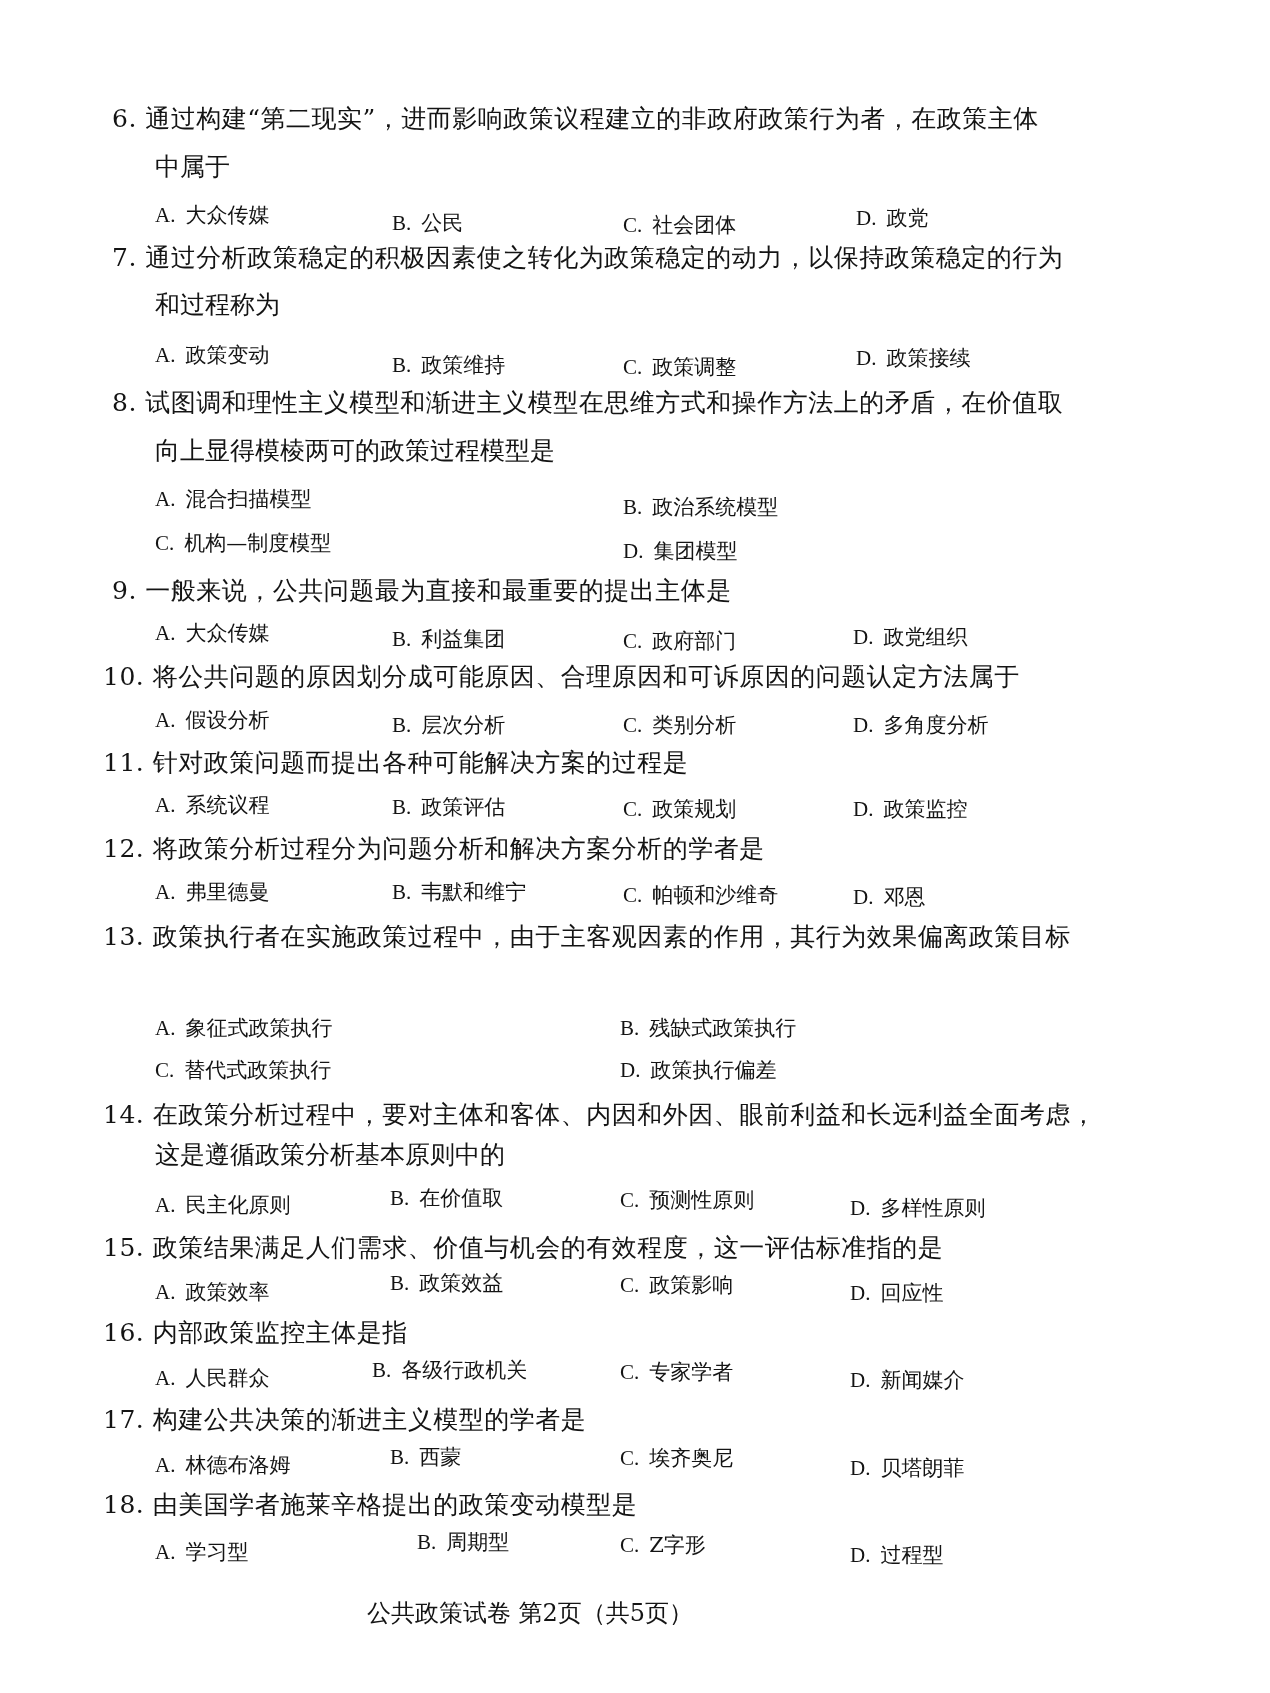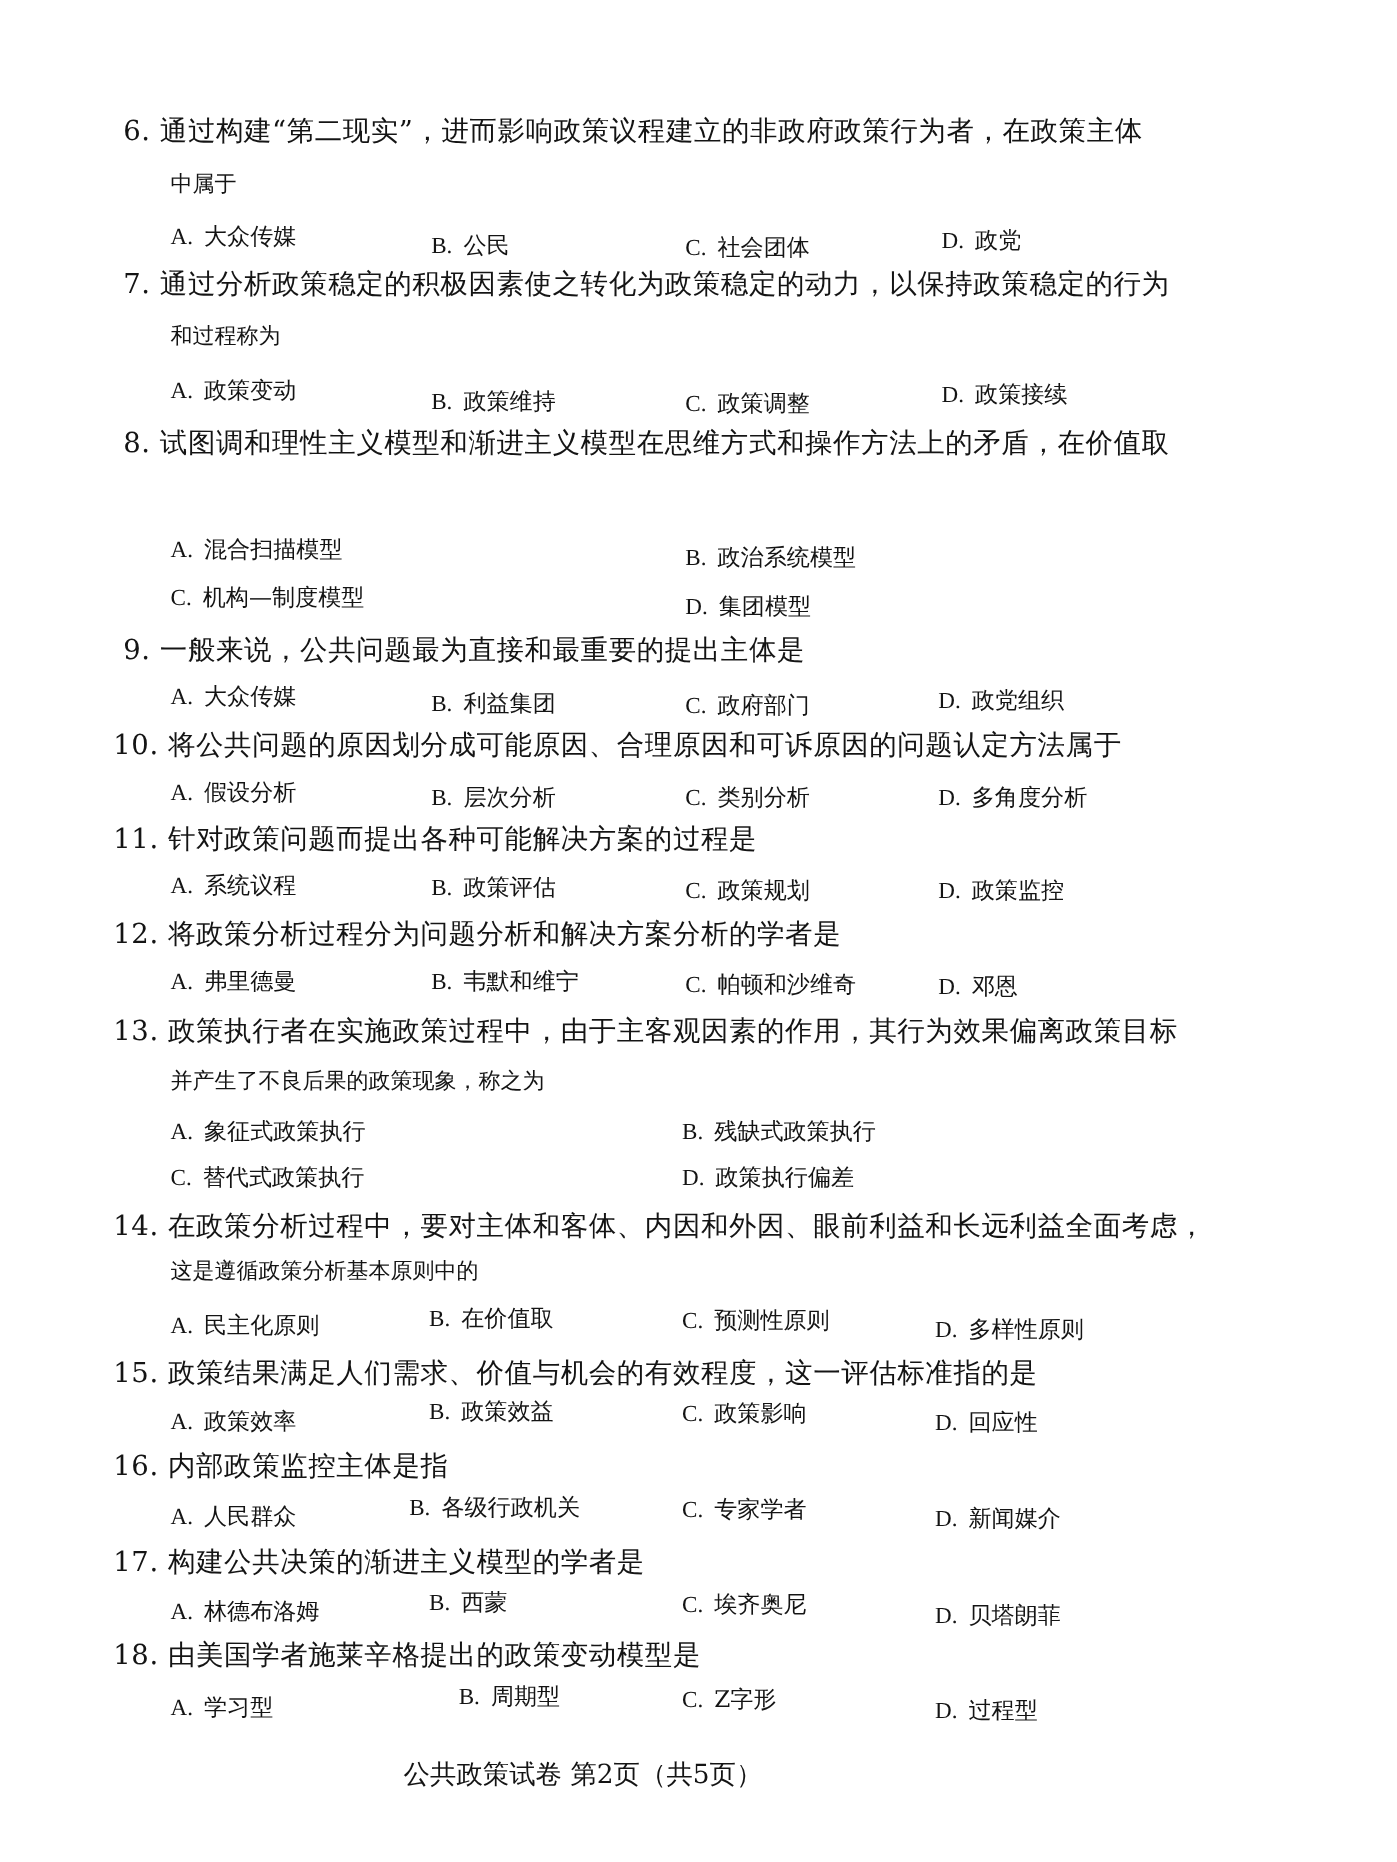--- a/index.html
+++ b/index.html
@@ -7,21 +7,21 @@
     width: 1270px; height: 1693px; background: #ffffff; color: #141414;
     font-family: "DejaVu Serif", "Liberation Serif", serif;
     position: relative; overflow: hidden;
   }
   .page { position: absolute; left: 0; top: 0; width: 1270px; height: 1693px; }
   .q-stem {
     position: absolute; font-size: 25px; line-height: 30px; white-space: nowrap;
     letter-spacing: 0.5px;
   }
   .q-num { display: inline-block; }
-  .q-line2 { position: absolute; font-size: 20px; line-height: 30px; white-space: nowrap; }
+  .q-line2 { position: absolute; font-size: 25px; line-height: 30px; white-space: nowrap; }
   .opt {
     position: absolute; font-size: 21px; line-height: 30px; white-space: nowrap;
   }
   .opt .letter { font-family: "Liberation Serif", serif; margin-right: 10px; }
   .footer {
     position: absolute; left: 0; width: 1060px; top: 1598px; text-align: center;
     font-size: 24px; line-height: 30px;
   }
 </style>
 </head>
@@ -46,20 +46,21 @@
   <div class="q-line2" style="left:155px;top:290px;">和过程称为</div>
   <div class="opt" style="left:155px;top:340px;"><span class="letter">A.</span><span>政策变动</span></div>
   <div class="opt" style="left:392px;top:350px;"><span class="letter">B.</span><span>政策维持</span></div>
   <div class="opt" style="left:623px;top:352px;"><span class="letter">C.</span><span>政策调整</span></div>
   <div class="opt" style="left:856px;top:343px;"><span class="letter">D.</span><span>政策接续</span></div>
 
   <div class="q-stem" style="left:112px;top:388px;">
     <span class="q-num">8.</span>
     <span>试图调和理性主义模型和渐进主义模型在思维方式和操作方法上的矛盾，在价值取</span>
   </div>
+  <div class="q-line2" style="left:155px;top:436px;">向上显得模棱两可的政策过程模型是</div>
   <div class="opt" style="left:155px;top:484px;"><span class="letter">A.</span><span>混合扫描模型</span></div>
   <div class="opt" style="left:623px;top:492px;"><span class="letter">B.</span><span>政治系统模型</span></div>
   <div class="opt" style="left:155px;top:528px;"><span class="letter">C.</span><span>机构—制度模型</span></div>
   <div class="opt" style="left:623px;top:536px;"><span class="letter">D.</span><span>集团模型</span></div>
 
   <div class="q-stem" style="left:112px;top:576px;">
     <span class="q-num">9.</span>
     <span>一般来说，公共问题最为直接和最重要的提出主体是</span>
   </div>
   <div class="opt" style="left:155px;top:618px;"><span class="letter">A.</span><span>大众传媒</span></div>
@@ -91,21 +92,20 @@
   </div>
   <div class="opt" style="left:155px;top:877px;"><span class="letter">A.</span><span>弗里德曼</span></div>
   <div class="opt" style="left:392px;top:877px;"><span class="letter">B.</span><span>韦默和维宁</span></div>
   <div class="opt" style="left:623px;top:880px;"><span class="letter">C.</span><span>帕顿和沙维奇</span></div>
   <div class="opt" style="left:853px;top:882px;"><span class="letter">D.</span><span>邓恩</span></div>
 
   <div class="q-stem" style="left:103px;top:922px;">
     <span class="q-num">13.</span>
     <span>政策执行者在实施政策过程中，由于主客观因素的作用，其行为效果偏离政策目标</span>
   </div>
-  <div class="q-line2" style="left:155px;top:967px;">并产生了不良后果的政策现象，称之为</div>
   <div class="opt" style="left:155px;top:1013px;"><span class="letter">A.</span><span>象征式政策执行</span></div>
   <div class="opt" style="left:620px;top:1013px;"><span class="letter">B.</span><span>残缺式政策执行</span></div>
   <div class="opt" style="left:155px;top:1055px;"><span class="letter">C.</span><span>替代式政策执行</span></div>
   <div class="opt" style="left:620px;top:1055px;"><span class="letter">D.</span><span>政策执行偏差</span></div>
 
   <div class="q-stem" style="left:103px;top:1100px;">
     <span class="q-num">14.</span>
     <span>在政策分析过程中，要对主体和客体、内因和外因、眼前利益和长远利益全面考虑，</span>
   </div>
   <div class="q-line2" style="left:155px;top:1140px;">这是遵循政策分析基本原则中的</div>

